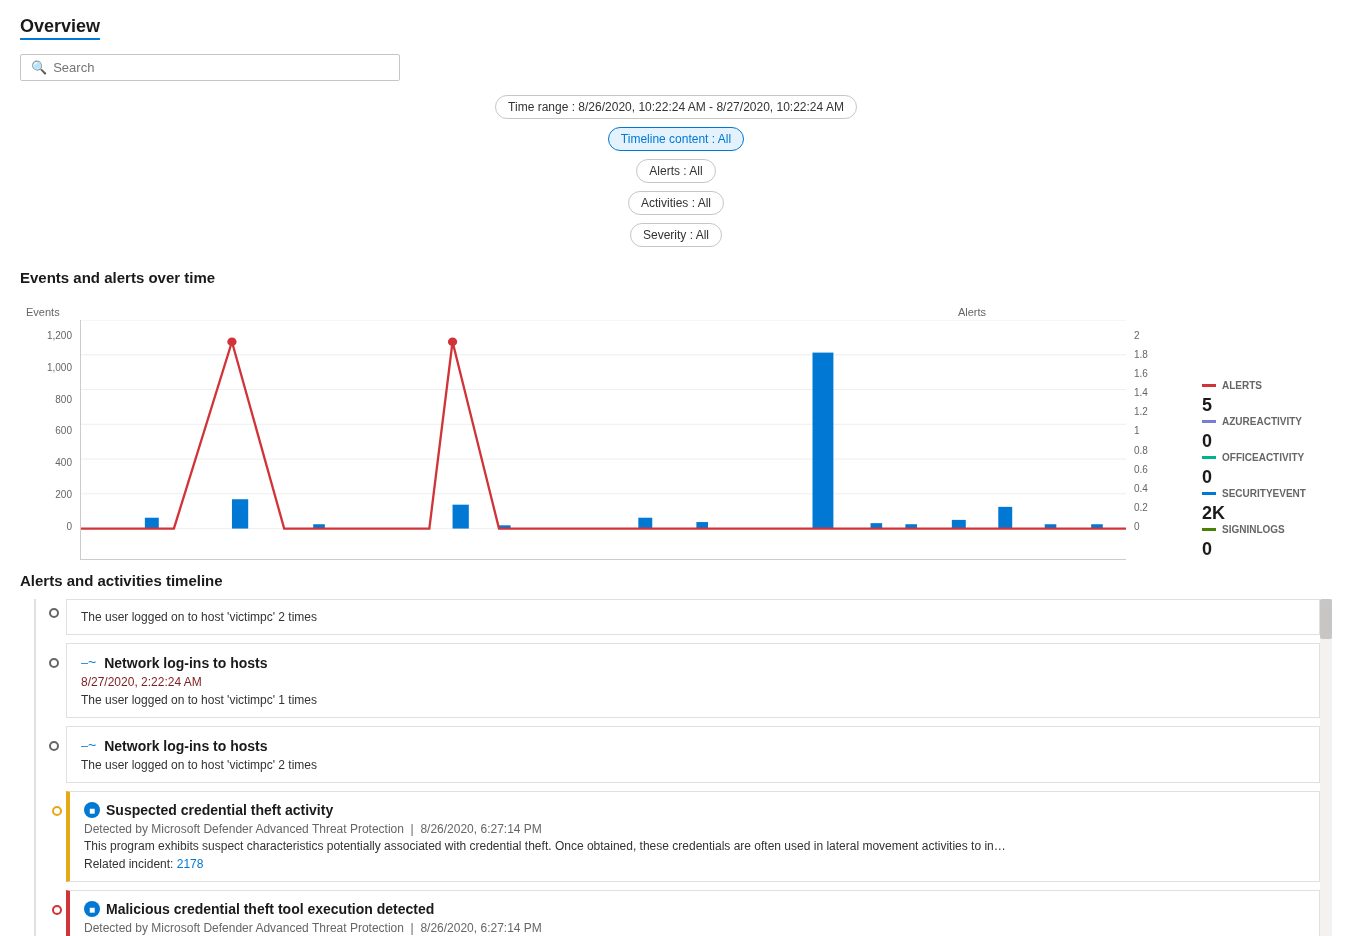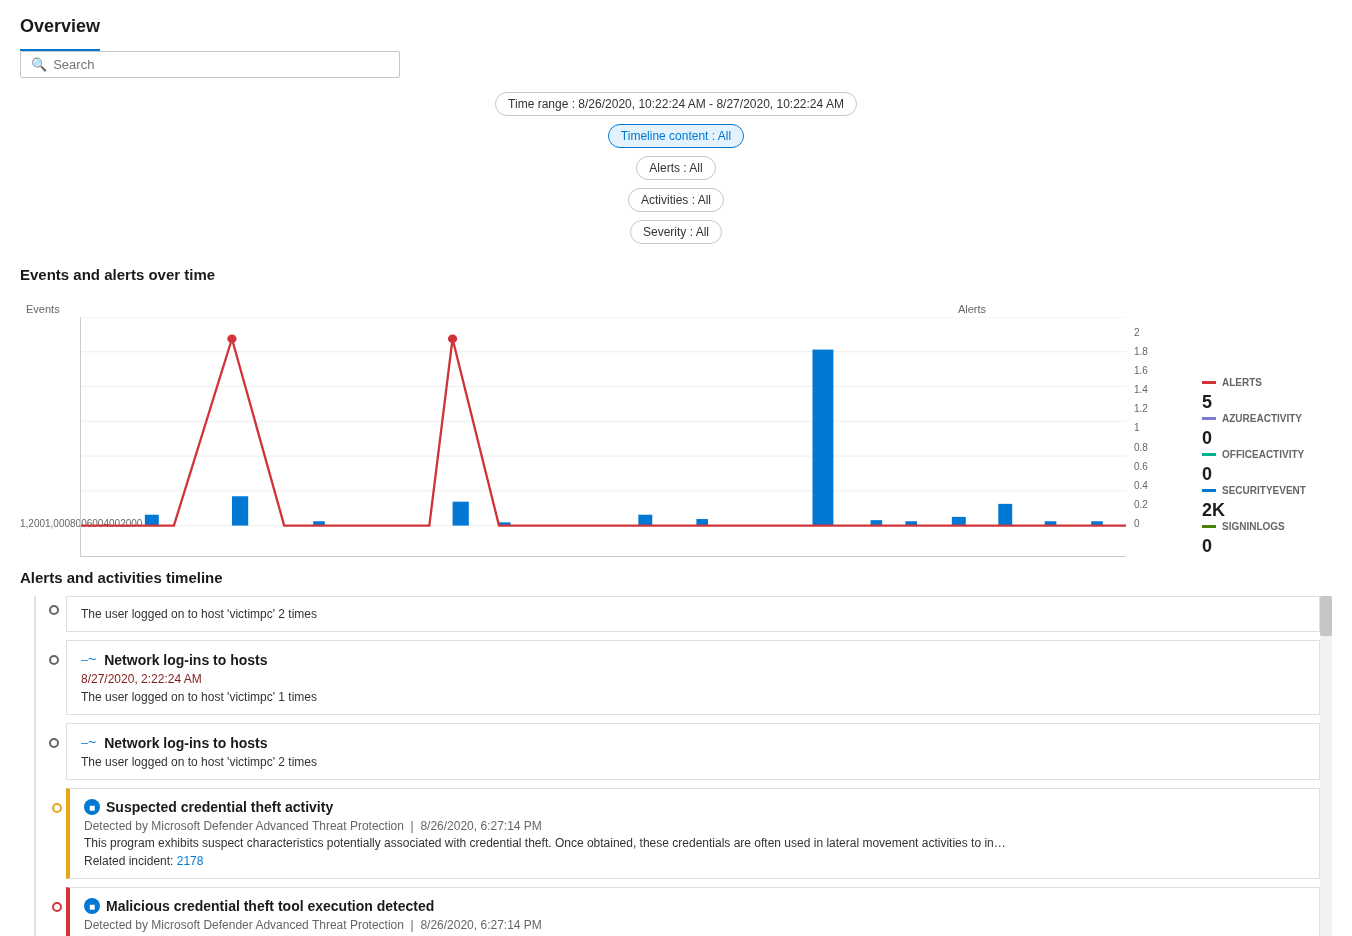--- a/index.html
+++ b/index.html
@@ -1,38 +1,38 @@
 <!DOCTYPE html>
 <html><head>
   <meta charset="utf-8">
   <style>
     * { box-sizing: border-box; margin: 0; padding: 0; }
     body { font-family: 'Segoe UI', sans-serif; font-size: 13px; color: #333; background: #fff; overflow-x: hidden; }
 
     .page { padding: 16px 20px; max-width: 1352px; }
 
     
-    .page-title { font-size: 18px; font-weight: 600; color: #1a1a1a; border-bottom: 2px solid #0078d4; display: inline-block; padding-bottom: 12px; }
+    .page-title { font-size: 18px; font-weight: 600; color: #1a1a1a; border-bottom: 2px solid #0078d4; display: inline-block; padding-bottom: 1px; margin-bottom: 14px; }
 
     
     .search-box { display: flex; align-items: center; border: 1px solid #c8c6c4; border-radius: 2px; padding: 5px 10px; width: 380px; margin-bottom: 14px; background: #fff; }
     .search-box input { border: none; outline: none; font-size: 13px; width: 100%; color: #333; }
     .search-icon-wrap { margin-right: 6px; color: #666; font-size: 13px; }
 
     
     .filter-bar { display: flex; align-items: center; gap: 8px; margin-bottom: 22px; flex-wrap: wrap; flex-direction: column; }
     .filter-pill { border: 1px solid #c8c6c4; border-radius: 16px; padding: 4px 12px; font-size: 12px; color: #333; cursor: pointer; background: #fff; white-space: nowrap; }
     .filter-pill.active { background: #e3f2fd; border-color: #0078d4; color: #0078d4; }
 
     
     .section-title { font-size: 15px; font-weight: 600; color: #1a1a1a; margin-bottom: 10px; }
 
     
     .chart-section { margin-bottom: 12px; }
-    .chart-y-axis-left { width: 60px; display: flex; flex-direction: row; justify-content: space-between; align-items: flex-end; padding-right: 8px; padding-top: 10px; padding-bottom: 28px; font-size: 10px; color: #666; }
+    .chart-y-axis-left { width: 60px; display: flex; flex-direction: column; justify-content: space-between; align-items: flex-end; padding-right: 8px; padding-top: 10px; padding-bottom: 28px; font-size: 10px; color: #666; }
     .chart-y-axis-right { width: 60px; display: flex; flex-direction: column; justify-content: space-between; align-items: flex-start; padding-left: 8px; padding-top: 10px; padding-bottom: 28px; font-size: 10px; color: #666; }
     .chart-legend { margin-left: 16px; padding-top: 10px; min-width: 130px; }
     .legend-item { display: flex; align-items: center; margin-bottom: 6px; }
     .legend-color { width: 14px; height: 3px; margin-right: 6px; }
     .legend-label { font-size: 10px; color: #666; text-transform: uppercase; font-weight: 600; }
     .legend-value { font-size: 18px; font-weight: 700; color: #1a1a1a; margin-top: -2px; }
 
     
     .chart-svg { width: 100%; height: 100%; }
 

